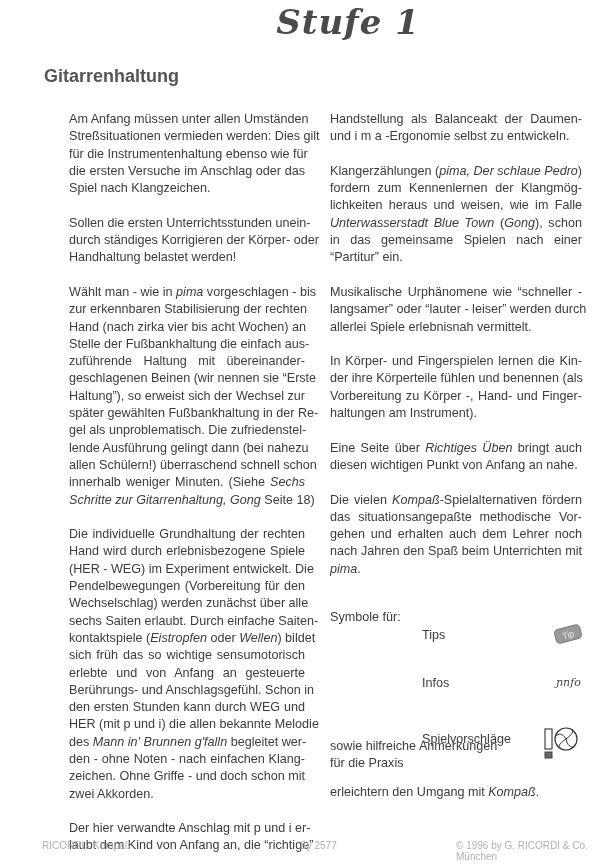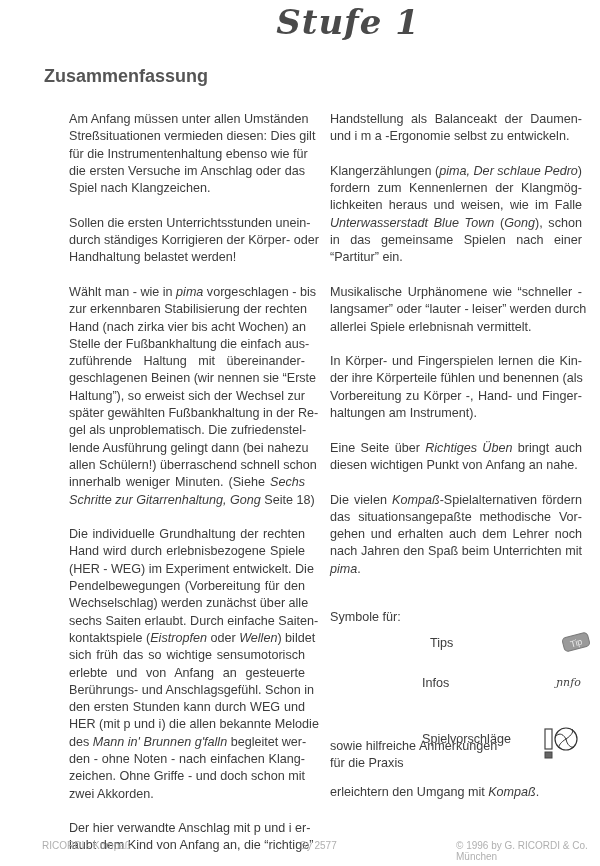--- a/index.html
+++ b/index.html
@@ -31,26 +31,26 @@
   .closing { position: absolute; left: 0; top: 175px; }
   .footer { position: absolute; top: 840px; font-size: 10px; color: #b0b0b0; }
   .footer-left { left: 42px; }
   .footer-center { left: 300px; text-align: center; }
   .footer-right { left: 456px; }
 </style>
 </head>
 <body>
 
 <div class="page-title">Stufe 1</div>
-<div class="section-heading">Zusammenfassung</div>
+<div class="section-heading">Gitarrenhaltung</div>
 
 <div class="col col-left" id="col-left">
     <p>
       <span class="line">Am Anfang müssen unter allen Umständen</span>
-      <span class="line">Streßsituationen vermieden diesen: Dies gilt</span>
+      <span class="line">Streßsituationen vermieden werden: Dies gilt</span>
       <span class="line">für die Instrumentenhaltung ebenso wie für</span>
       <span class="line">die ersten Versuche im Anschlag oder das</span>
       <span class="line last">Spiel nach Klangzeichen.</span>
     </p>
     <p>
       <span class="line">Sollen die ersten Unterrichtsstunden unein-</span>
       <span class="line">durch ständiges Korrigieren der Körper- oder</span>
       <span class="line last">Handhaltung belastet werden!</span>
     </p>
     <p>
@@ -124,21 +124,21 @@
       <span class="line">das situationsangepaßte methodische Vor-</span>
       <span class="line">gehen und erhalten auch dem Lehrer noch</span>
       <span class="line">nach Jahren den Spaß beim Unterrichten mit</span>
       <span class="line last"><i>pima</i>.</span>
     </p>
   </div>
 
 <div class="symbols">
   <div class="symbols-label">Symbole für:</div>
 
-  <div class="sym-row" style="top:24px;margin-left:8px;">
+  <div class="sym-row" style="top:16px;">
     <span class="sym-label">Tips</span>
     <span class="sym-icon">
       <svg width="32" height="24" viewBox="0 0 32 24">
         <g transform="rotate(-15 16 12)">
           <rect x="3" y="5" width="26" height="14" rx="4" fill="#9a9a9a" stroke="#7a7a7a"></rect>
           <text x="16" y="16" font-size="9" fill="#e8e8e8" text-anchor="middle" font-family="Liberation Sans, sans-serif">Tip</text>
         </g>
       </svg>
     </span>
   </div>

